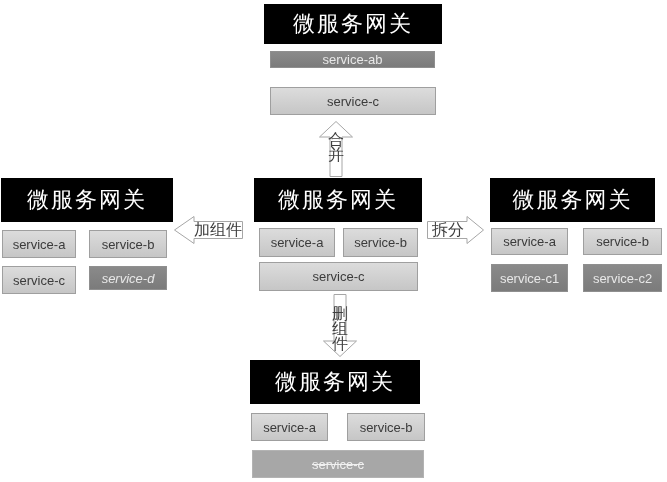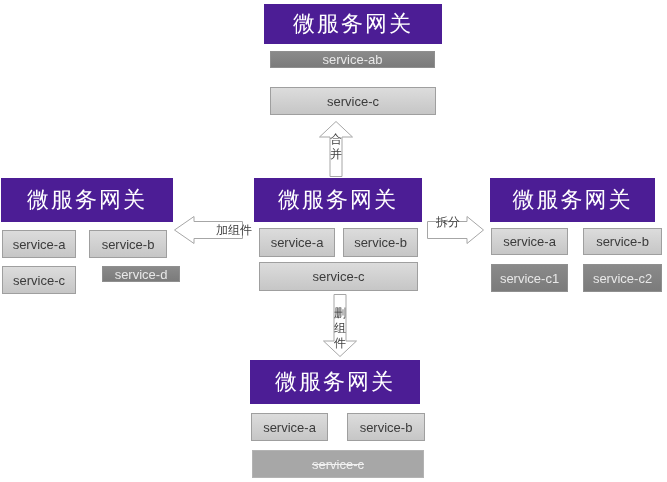--- a/index.html
+++ b/index.html
@@ -6,21 +6,21 @@
   .canvas {
     position: relative;
     width: 667px;
     height: 482px;
     background: #ffffff;
     font-family: "Liberation Sans", sans-serif;
     overflow: hidden;
   }
   .abs { position: absolute; box-sizing: border-box; }
   .hdr {
-    background: #4c1d95;
+    background: #000000;
     color: #ffffff;
     font-size: 22px;
     letter-spacing: 2px;
     text-align: center;
     display: flex;
     align-items: center;
     justify-content: center;
     white-space: nowrap;
   }
   .svc {
@@ -43,21 +43,21 @@
   }
   .svc.strike {
     background: #a7a7a7;
     border: 1px solid #b3b3b3;
     color: #f0f0f0;
     text-decoration: line-through;
   }
   .arrow-svg { display: block; }
   .arrow-label {
     color: #3f3f3f;
-    font-size: 12px;
+    font-size: 16px;
     text-align: center;
     line-height: 16px;
   }
   .arrow-label.vertical {
     word-break: break-all;
     line-height: 15px;
   }
 </style>
 </head>
 <body>
@@ -69,37 +69,37 @@
   <div class="abs svc light" style="left:270px; top:87px; width:166px; height:28px;">service-c</div>
 
   <svg class="abs arrow-svg" style="left:319px; top:121px;" width="34" height="56" viewBox="0 0 34 56">
     <polygon points="17,0.5 33.5,16 23,16 23,55.5 11,55.5 11,16 0.5,16" fill="#ffffff" stroke="#a6a6a6" stroke-width="1"></polygon>
   </svg>
   <div class="abs arrow-label vertical" style="left:327px; top:132px; width:18px;">合并</div>
 
   <svg class="abs arrow-svg" style="left:174px; top:216px;" width="69" height="28" viewBox="0 0 69 28">
     <polygon points="0.5,14 20,0.5 20,5.5 68.5,5.5 68.5,22.5 20,22.5 20,27.5" fill="#ffffff" stroke="#a6a6a6" stroke-width="1"></polygon>
   </svg>
-  <div class="abs arrow-label" style="left:193px; top:222px; width:50px;margin-left:16px;">加组件</div>
+  <div class="abs arrow-label" style="left:193px; top:222px; width:50px;">加组件</div>
 
   <svg class="abs arrow-svg" style="left:427px; top:216px;" width="57" height="28" viewBox="0 0 57 28">
     <polygon points="0.5,5.5 40,5.5 40,0.5 56.5,14 40,27.5 40,22.5 0.5,22.5" fill="#ffffff" stroke="#a6a6a6" stroke-width="1"></polygon>
   </svg>
-  <div class="abs arrow-label" style="left:429px; top:214px; width:38px;">拆分</div>
+  <div class="abs arrow-label" style="left:429px; top:222px; width:38px;">拆分</div>
 
   <svg class="abs arrow-svg" style="left:323px; top:294px;" width="34" height="63" viewBox="0 0 34 63">
     <polygon points="11,0.5 23,0.5 23,47 33.5,47 17,62.5 0.5,47 11,47" fill="#ffffff" stroke="#a6a6a6" stroke-width="1"></polygon>
   </svg>
   <div class="abs arrow-label vertical" style="left:331px; top:306px; width:18px;">删组件</div>
 
   <div class="abs hdr" style="left:1px; top:178px; width:172px; height:44px;">微服务网关</div>
   <div class="abs svc light" style="left:2px; top:230px; width:74px; height:28px;">service-a</div>
   <div class="abs svc light" style="left:89px; top:230px; width:78px; height:28px;">service-b</div>
   <div class="abs svc light" style="left:2px; top:266px; width:74px; height:28px;">service-c</div>
-  <div class="abs svc dark" style="left:102px; top:266px; width:78px; height:16px;">service-d</div>
+  <div class="abs svc dark" style="left:89px; top:266px; width:78px; height:24px;font-style:italic;">service-d</div>
 
   <div class="abs hdr" style="left:254px; top:178px; width:168px; height:44px;">微服务网关</div>
   <div class="abs svc light" style="left:259px; top:228px; width:76px; height:29px;">service-a</div>
   <div class="abs svc light" style="left:343px; top:228px; width:75px; height:29px;">service-b</div>
   <div class="abs svc light" style="left:259px; top:262px; width:159px; height:29px;">service-c</div>
 
   <div class="abs hdr" style="left:490px; top:178px; width:165px; height:44px;">微服务网关</div>
   <div class="abs svc light" style="left:491px; top:228px; width:77px; height:27px;">service-a</div>
   <div class="abs svc light" style="left:583px; top:228px; width:79px; height:27px;">service-b</div>
   <div class="abs svc dark" style="left:491px; top:264px; width:77px; height:28px;">service-c1</div>

